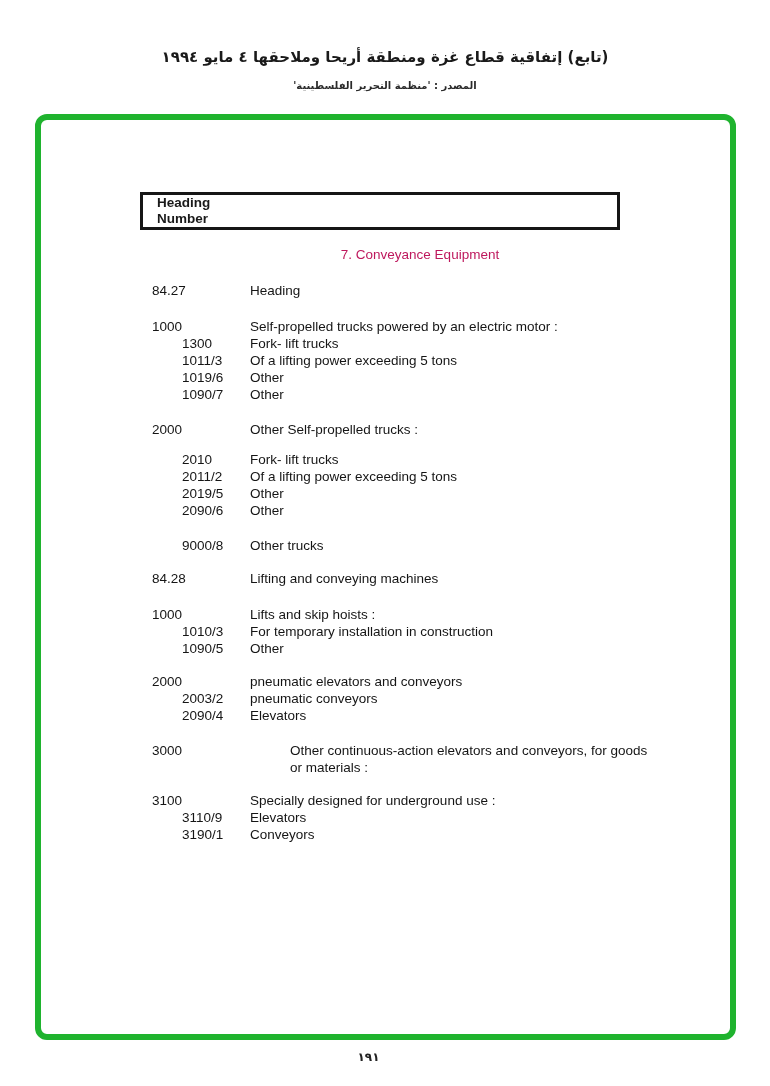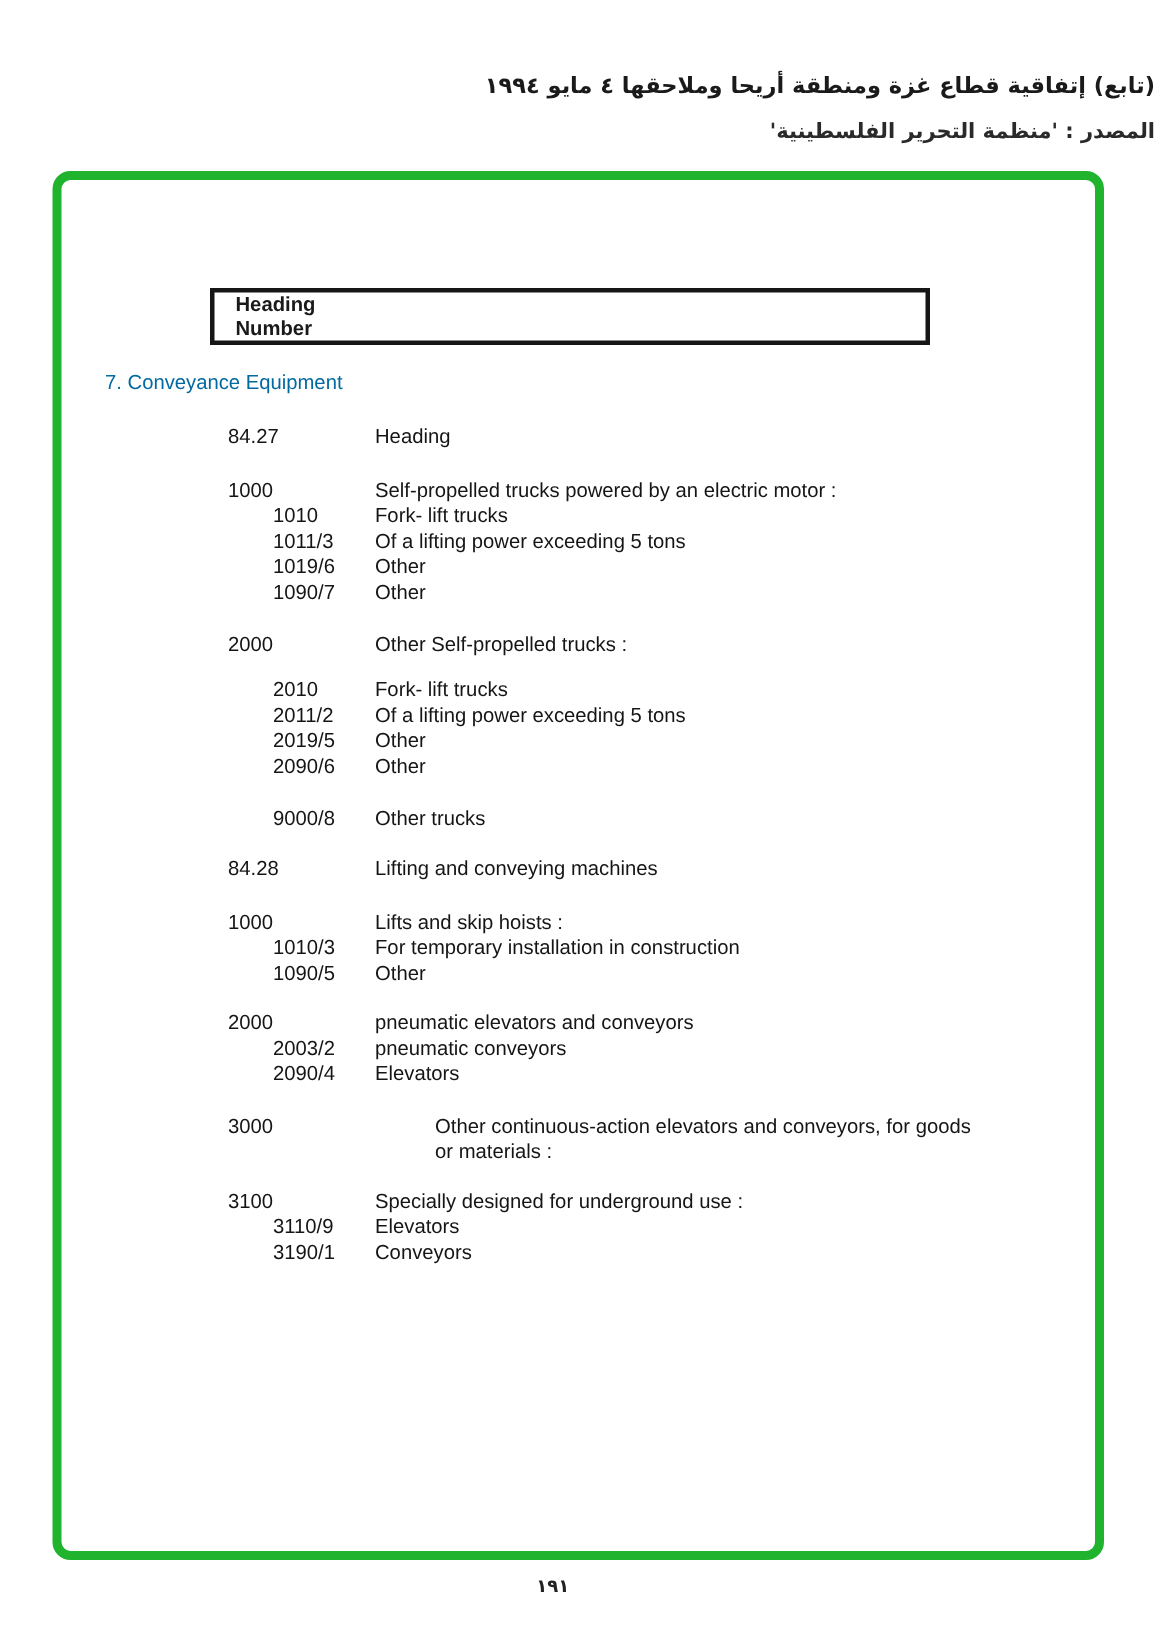--- a/index.html
+++ b/index.html
@@ -8,26 +8,26 @@
     background: #ffffff;
     position: relative;
     font-family: "Liberation Sans", sans-serif;
     color: #1a1a1a;
     overflow: hidden;
   }
   .arabic { font-family: "DejaVu Sans", sans-serif; direction: rtl; }
 
   .arabic-title {
     position: absolute; top: 48px; left: 0; width: 770px;
-    text-align: right; font-weight: bold; font-size: 15px;
+    text-align: center; font-weight: bold; font-size: 15px;
     letter-spacing: 0.5px;
   }
   .arabic-source {
     position: absolute; top: 80px; left: 0; width: 770px;
-    font-weight: bold; font-size: 14px;
+    text-align: center; font-weight: bold; font-size: 10px;
     color: #2a2a2a;
   }
 
   .green-frame {
     position: absolute; left: 35px; top: 114px;
     width: 689px; height: 914px;
     border: 6px solid #1fb32e;
     border-radius: 12px;
     background: transparent;
   }
@@ -45,21 +45,21 @@
     white-space: pre-line;
   }
   .product-col {
     flex: 1; text-align: center;
     font-weight: bold; font-size: 14px; letter-spacing: 4px;
     padding-right: 20px;
   }
 
   .section-title {
     position: absolute; top: 247px; left: 70px; width: 700px;
-    font-size: 13.5px; color: #0369a1;
+    text-align: center; font-size: 13.5px; color: #be185d;
   }
 
   .rows {
     position: absolute; left: 152px; top: 282px; width: 530px;
     font-size: 13.5px; color: #151515;
   }
   .row { display: flex; line-height: 17px; }
   .row .code { width: 98px; flex-shrink: 0; }
   .row.sub .code { padding-left: 30px; width: 68px; }
   .row .desc { flex: 1; white-space: pre-line; }
@@ -90,21 +90,21 @@
 <div class="rows">
     <div class="row">
       <span class="code">84.27</span>
       <span class="desc">Heading</span>
     </div>
     <div class="row" style="margin-top: 19px;">
       <span class="code">1000</span>
       <span class="desc">Self-propelled trucks powered by an electric motor :</span>
     </div>
     <div class="row sub">
-      <span class="code">1010</span>
+      <span class="code">1300</span>
       <span class="desc">Fork- lift trucks</span>
     </div>
     <div class="row sub">
       <span class="code">1011/3</span>
       <span class="desc">Of a lifting power exceeding 5 tons</span>
     </div>
     <div class="row sub">
       <span class="code">1019/6</span>
       <span class="desc">Other</span>
     </div>

